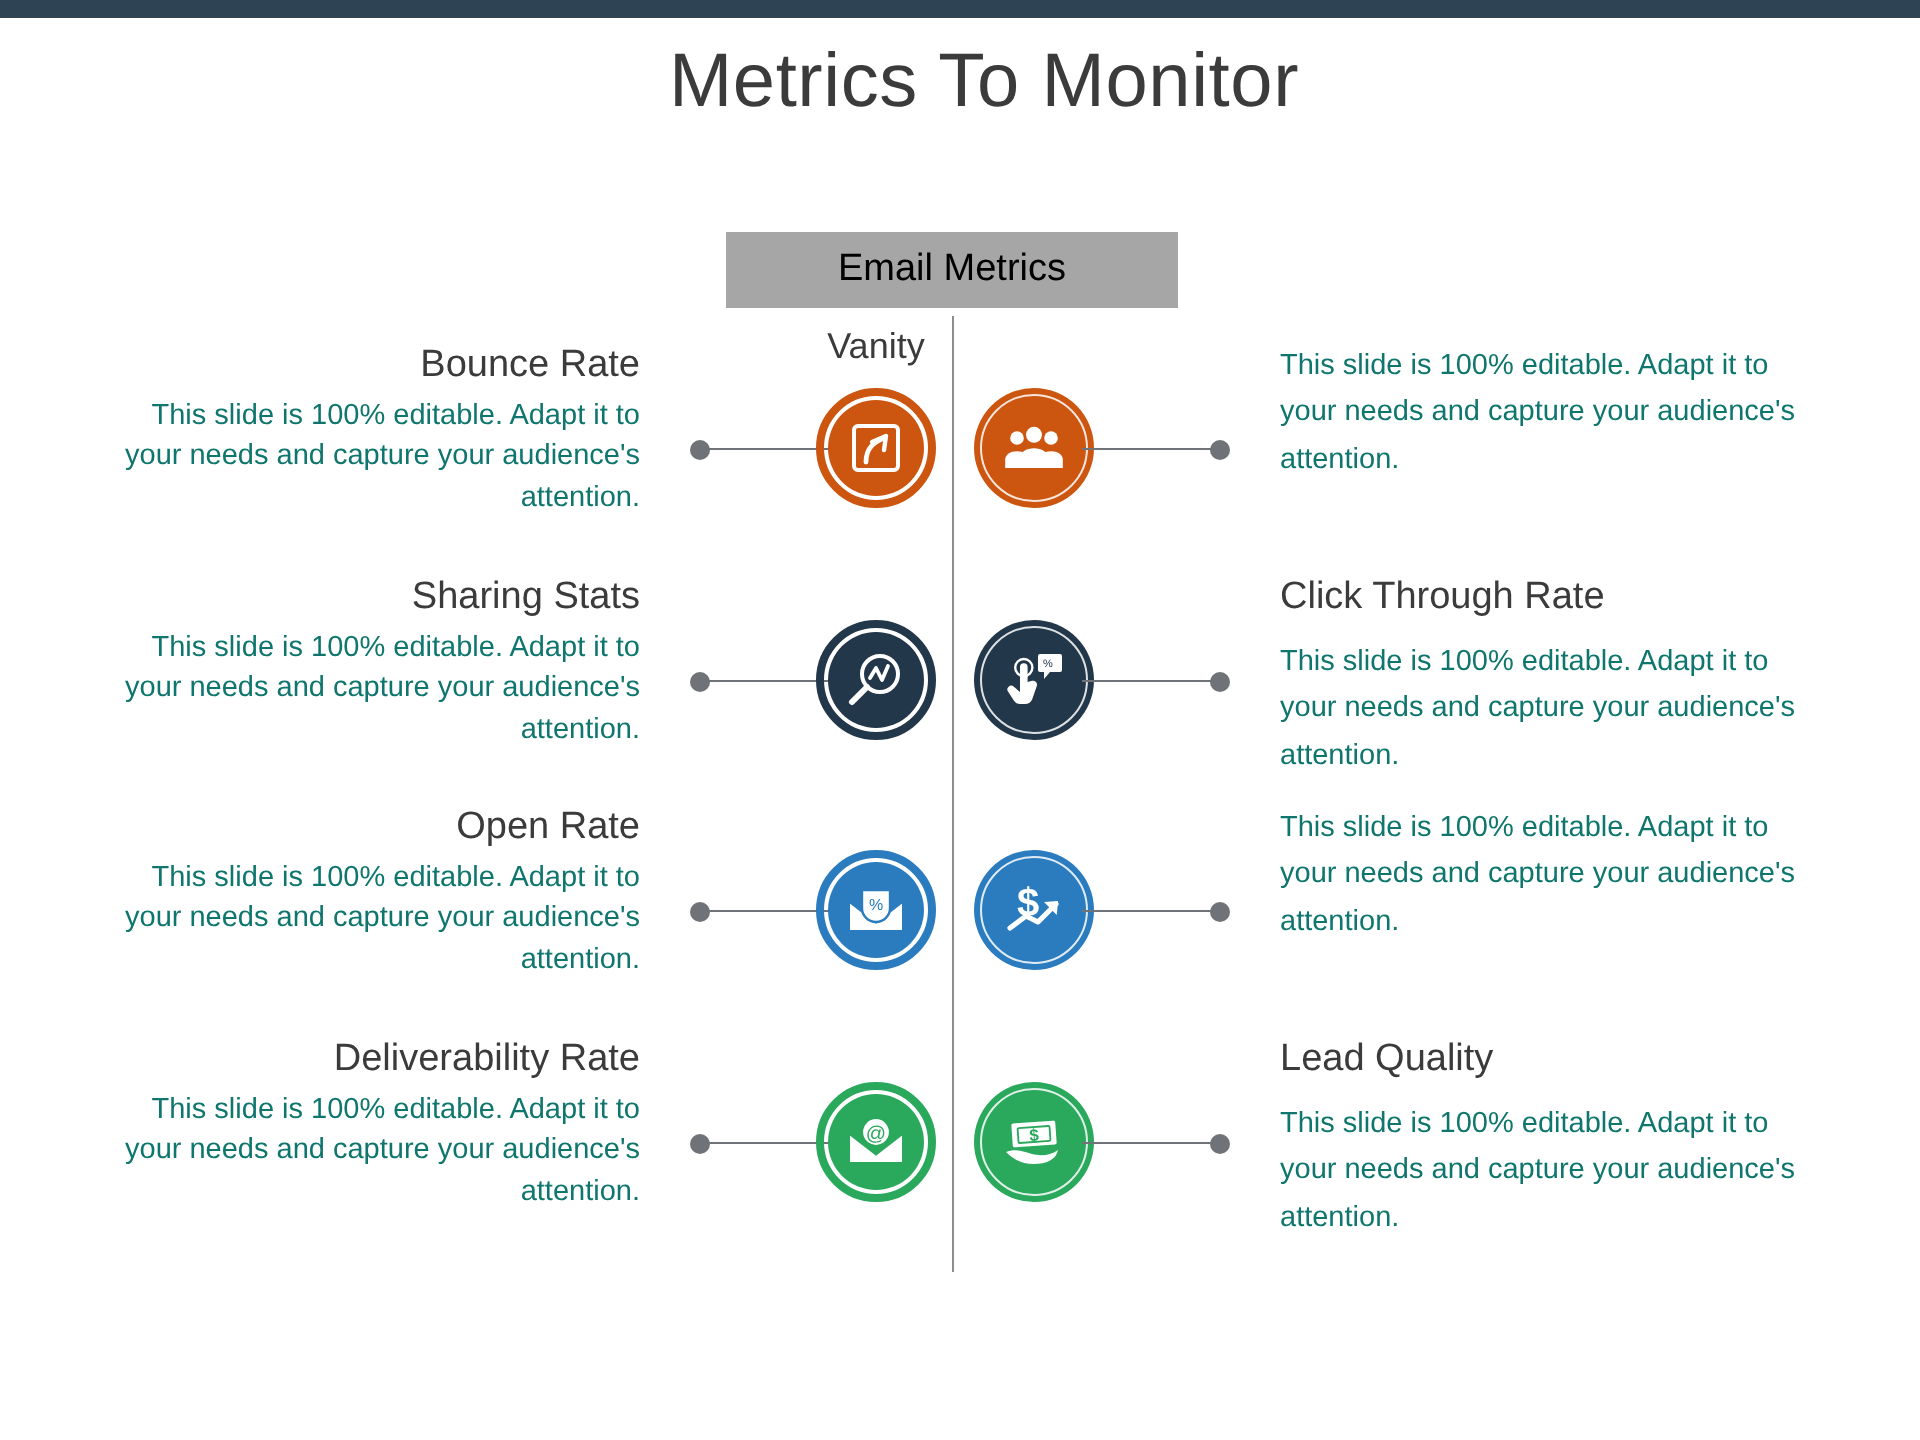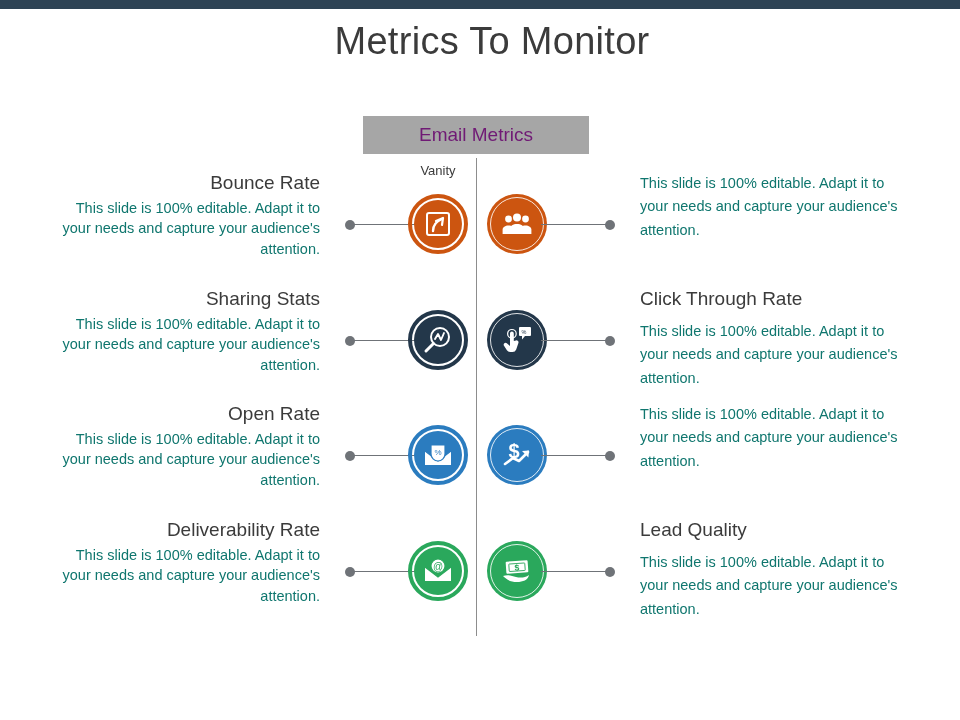--- a/index.html
+++ b/index.html
@@ -40,32 +40,32 @@
     letter-spacing: 0.3px;
   }
 
   
   .center-header {
     position: absolute;
     left: 363px; top: 116px;
     width: 226px;
     height: 38px;
     background: #a6a6a6;
-    color: #701a75;
+    color: #000000;
     font-size: 19px;
     line-height: 38px;
     text-align: center;
   }
 
   .col-label {
     position: absolute;
     top: 163px;
     width: 100px;
     text-align: center;
-    font-size: 13px;
+    font-size: 18px;
     color: #3b3b3b;
   }
   .col-label.vanity { left: 388px; }
   .col-label.better { left: 470px; margin-top: 48px; }
 
   
   .col-divider {
     position: absolute;
     left: 476px;
     top: 158px;

